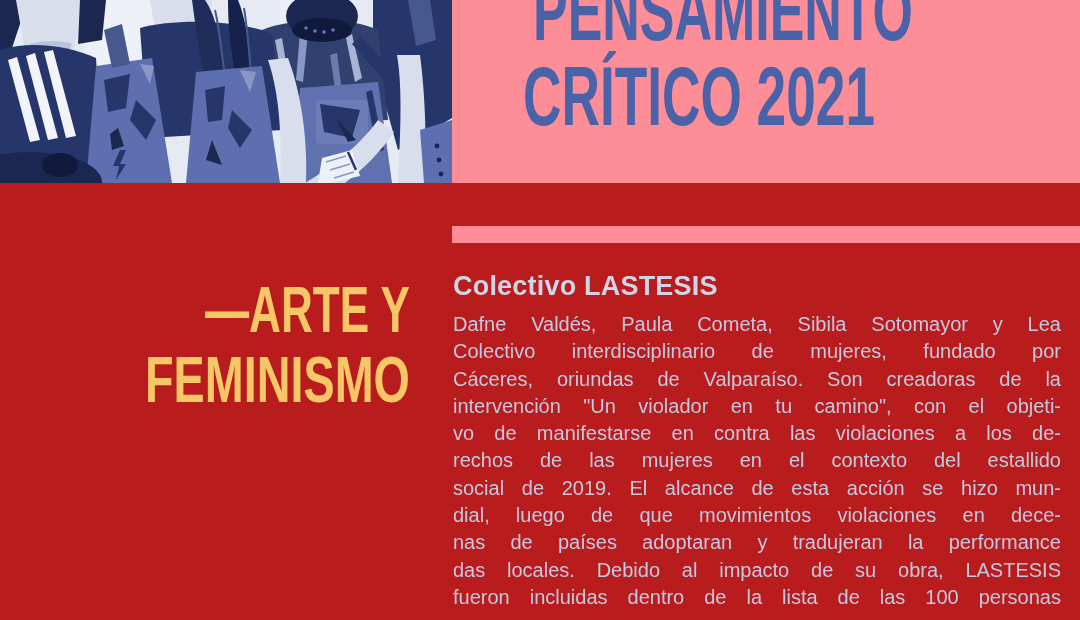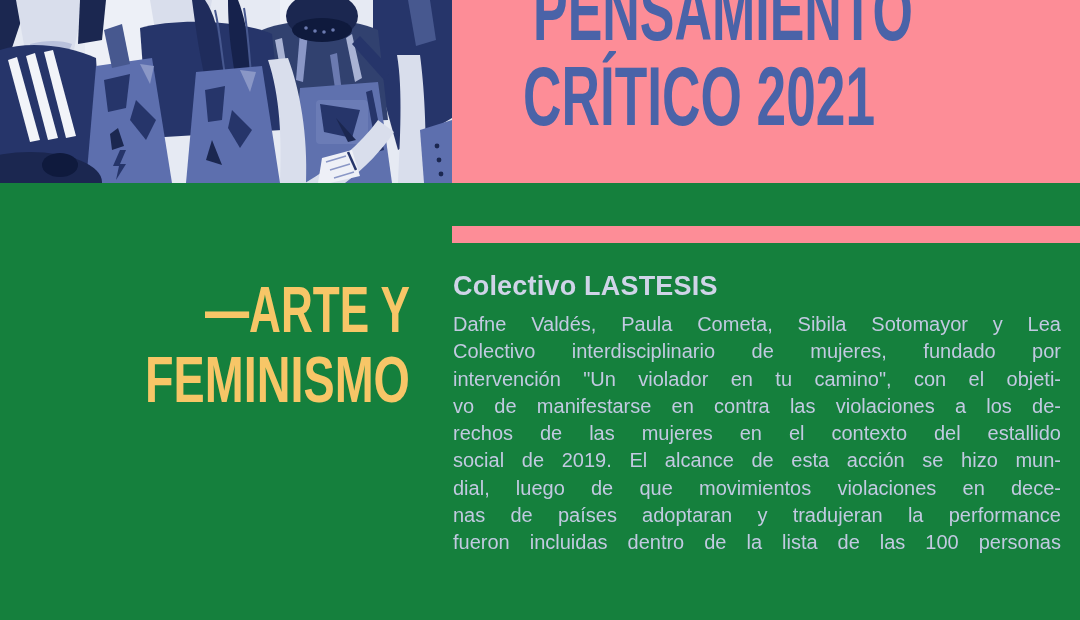--- a/index.html
+++ b/index.html
@@ -1,18 +1,18 @@
 <!DOCTYPE html>
 <html><head>
 <meta charset="utf-8">
 <style>
   html,body { margin:0; padding:0; background:#222; }
   .canvas {
     position:relative; width:1080px; height:620px;
-    background:#15803d; overflow:hidden;
+    background:#b91c1c; overflow:hidden;
     font-family:"Liberation Sans", sans-serif;
   }
   .photo {
     position:absolute; left:0; top:0; width:452px; height:183px; overflow:hidden;
   }
   .photo svg { display:block; width:452px; height:183px; }
   .pink-panel {
     position:absolute; left:452px; top:0; width:628px; height:183px;
     background:#FD8D97;
   }
@@ -149,22 +149,24 @@
   <svg class="section-svg" viewBox="0 0 290 145">
     <text x="280" y="62" font-size="64" text-anchor="end" textLength="205" lengthAdjust="spacingAndGlyphs">—ARTE Y</text>
     <text x="280" y="132" font-size="64" text-anchor="end" textLength="265" lengthAdjust="spacingAndGlyphs">FEMINISMO</text>
   </svg>
 
   <div class="article-heading">Colectivo LASTESIS</div>
 
   <div class="article-body">
     <div class="tline">Dafne Valdés, Paula Cometa, Sibila Sotomayor y Lea</div>
     <div class="tline">Colectivo interdisciplinario de mujeres, fundado por</div>
+    <div class="tline">Cáceres, oriundas de Valparaíso. Son creadoras de la</div>
     <div class="tline">intervención "Un violador en tu camino", con el objeti-</div>
     <div class="tline">vo de manifestarse en contra las violaciones a los de-</div>
     <div class="tline">rechos de las mujeres en el contexto del estallido</div>
     <div class="tline">social de 2019. El alcance de esta acción se hizo mun-</div>
     <div class="tline">dial, luego de que movimientos violaciones en dece-</div>
     <div class="tline">nas de países adoptaran y tradujeran la performance</div>
+    <div class="tline">das locales. Debido al impacto de su obra, LASTESIS</div>
     <div class="tline">fueron incluidas dentro de la lista de las 100 personas</div>
   </div>
 
 </div>
 
 </body></html>

